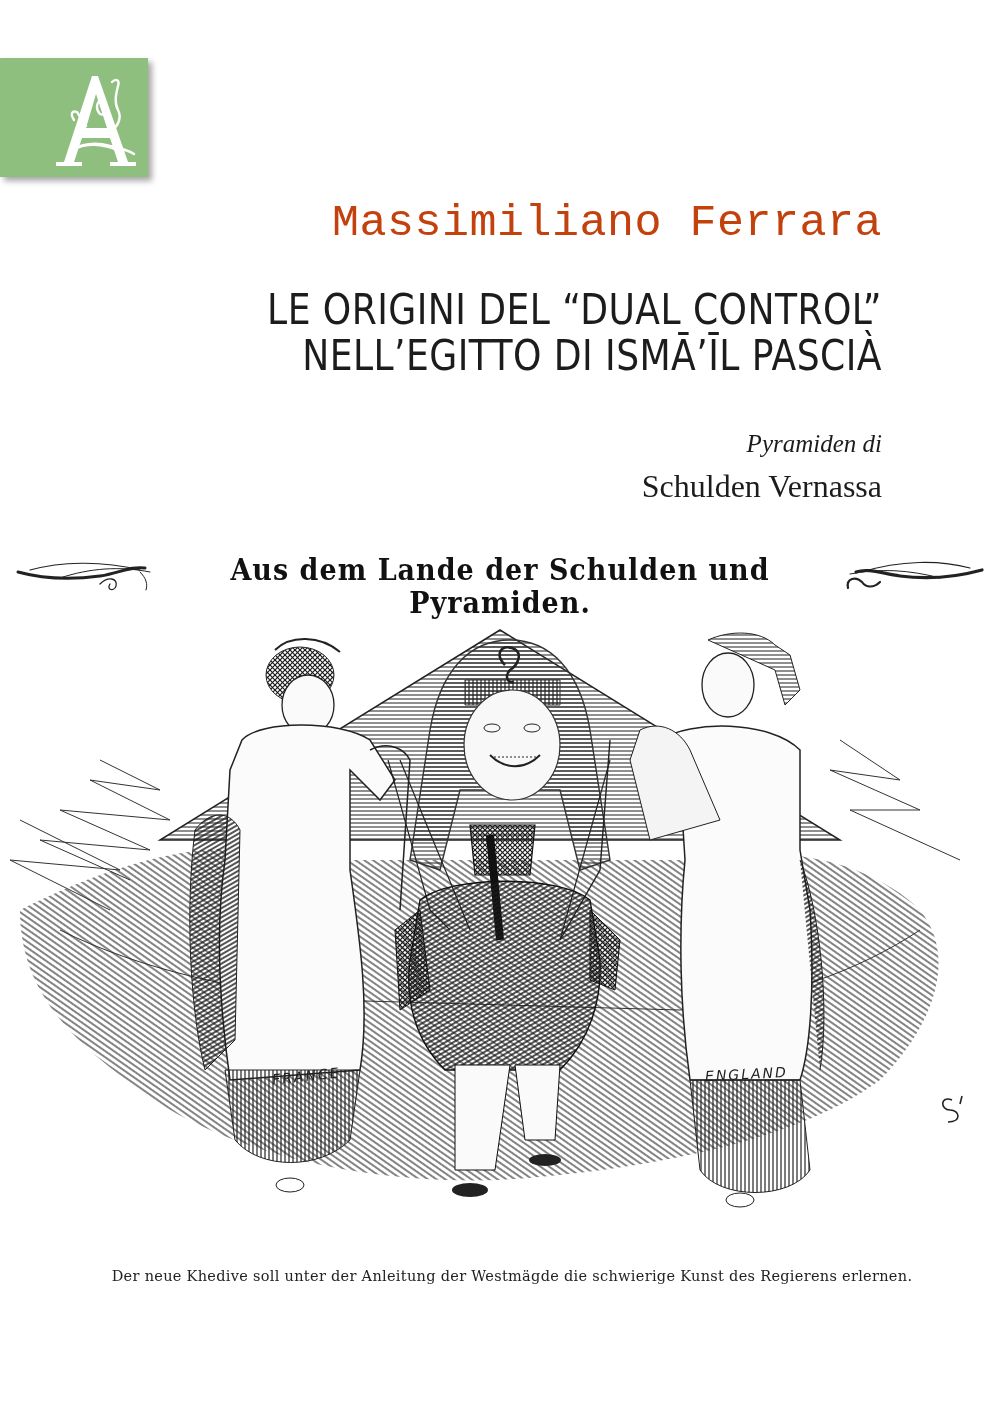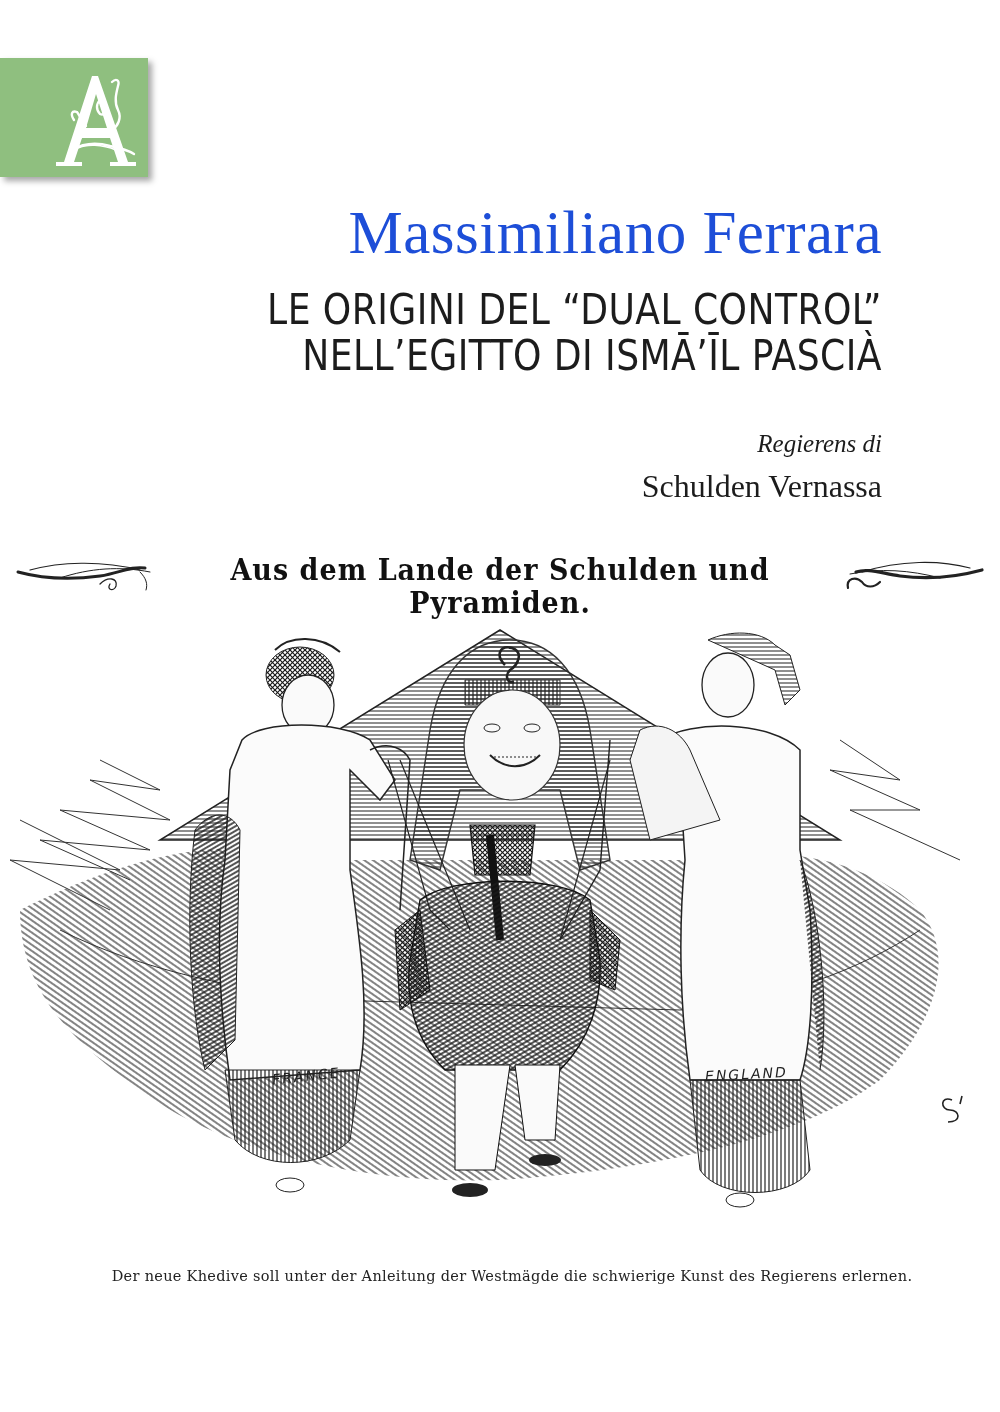--- a/index.html
+++ b/index.html
@@ -26,24 +26,24 @@
     }
     .logo-box svg {
       position: absolute;
       left: 52px;
       top: 12px;
     }
     .author {
       position: absolute;
       right: 118px;
       top: 198px;
-      font-family: Liberation Serif, serif;
-      font-size: 61px;
+      font-family: Liberation Mono, monospace;
+      font-size: 45px;
       letter-spacing: 0.5px;
-      color: #1d4ed8;
+      color: #c2410c;
     }
     .title {
       position: absolute;
       right: 118px;
       top: 287px;
       text-align: right;
       font-family: "DejaVu Sans", sans-serif;
       font-size: 42px;
       line-height: 46px;
       color: #1c1c1c;
@@ -131,21 +131,21 @@
   </svg>
 </div>
 
 <div class="author">Massimiliano Ferrara</div>
 
 <div class="title">
   <span class="line">LE ORIGINI DEL “DUAL CONTROL”</span>
   <span class="line">NELL’EGITTO DI ISMĀ’ĪL PASCIÀ</span>
 </div>
 
-<div class="preface-label">Regierens di</div>
+<div class="preface-label">Pyramiden di</div>
 <div class="preface-name">Schulden Vernassa</div>
 
 <svg class="banner" viewBox="0 0 1000 60">
   <g fill="none" stroke="#222" stroke-linecap="round">
 
     <path d="M18 24 C40 30 70 32 100 28 C120 25 130 18 145 20" stroke-width="3"></path>
     <path d="M30 22 C60 14 100 12 140 22" stroke-width="1.2"></path>
     <path d="M60 30 C90 20 120 18 150 24" stroke-width="1"></path>
     <path d="M100 36 C108 28 118 30 116 38 C114 44 106 42 110 36" stroke-width="1.3"></path>
     <path d="M140 24 C146 30 148 36 146 42" stroke-width="1"></path>

